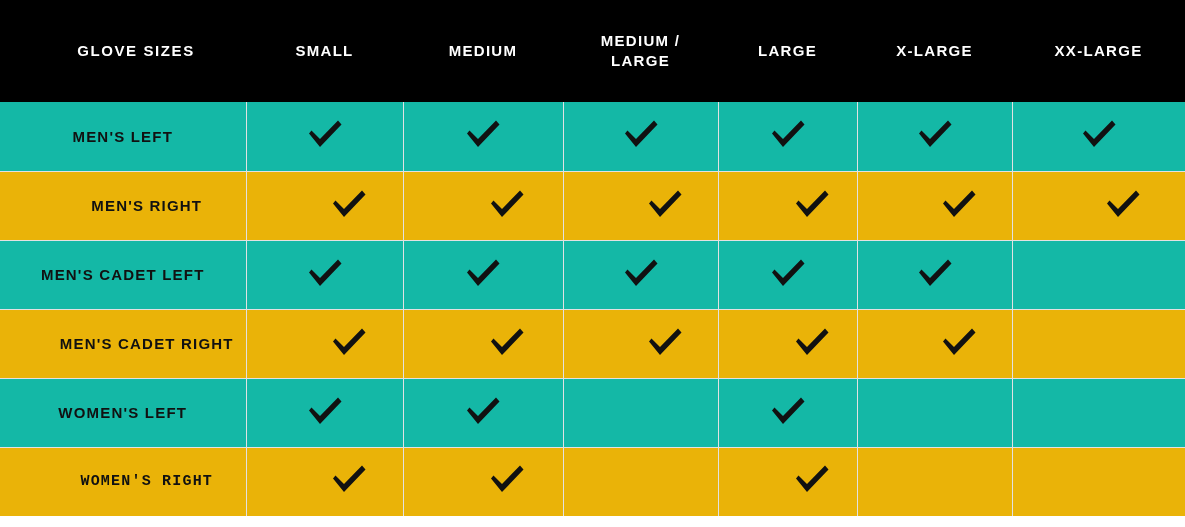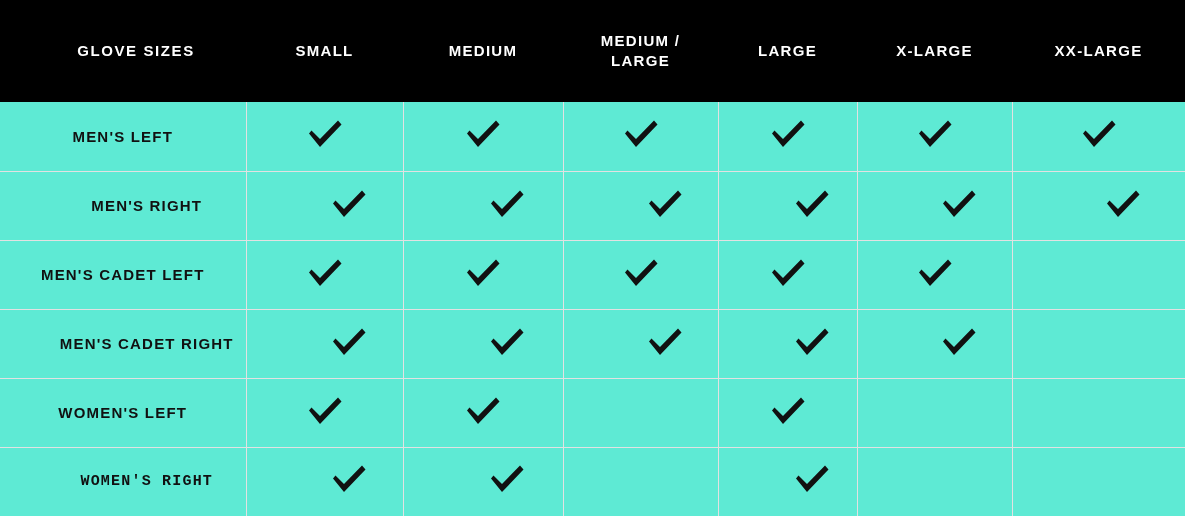--- a/index.html
+++ b/index.html
@@ -43,25 +43,25 @@
   thead th.first-col {
     letter-spacing: 1.6px;
     font-size: 15px;
     padding-left: 32px;
   }
 
   tbody tr {
     height: 69px;
   }
   tbody tr.alt td {
-    background: #5eead4;
+    background: #eab308;
     padding-left: 48px;
   }
   tbody tr.plain td {
-    background: #5eead4;
+    background: #14b8a6;
   }
   tbody td {
     text-align: center;
     vertical-align: middle;
     border-right: 1px solid #e2e2e2;
     border-bottom: 1px solid #e2e2e2;
     padding: 0;
   }
   tbody td:last-child {
     border-right: none;

